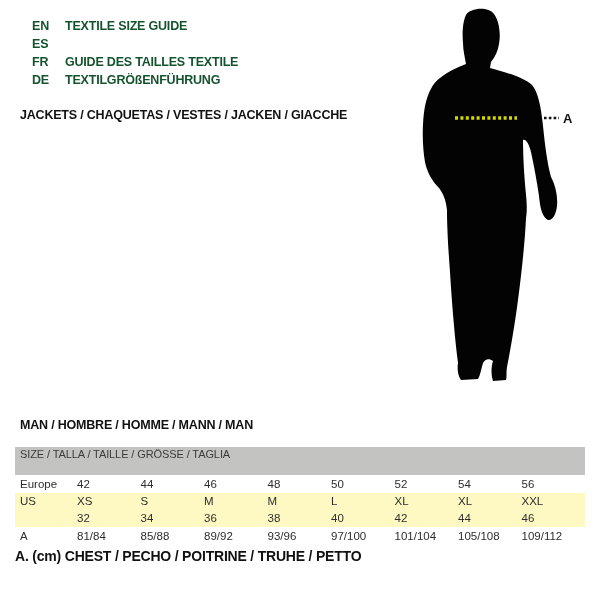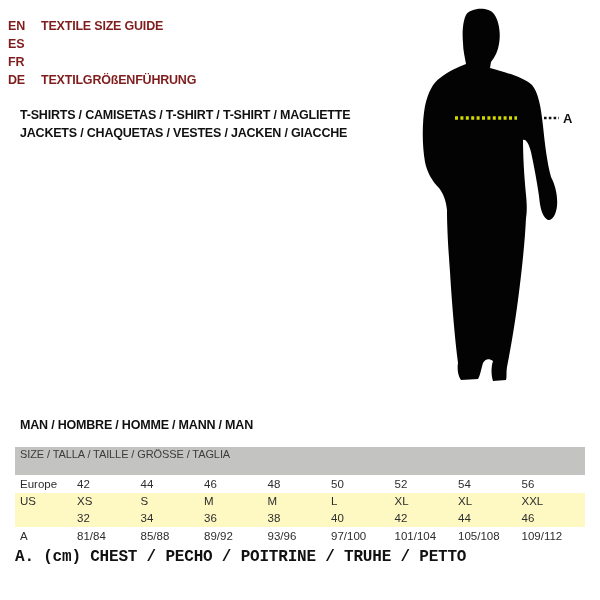--- a/index.html
+++ b/index.html
@@ -6,23 +6,23 @@
   html,body { width:600px; height:600px; }
   body {
     position:relative;
     background:#ffffff;
     font-family:"Liberation Sans", sans-serif;
     color:#111;
     overflow:hidden;
   }
   
   .lang-list {
-    position:absolute; left:8px; top:17px;
+    position:absolute; left:32px; top:17px;
     font-weight:bold; font-size:12.5px; line-height:18px;
-    letter-spacing:-0.2px; color:#7f1d1d;
+    letter-spacing:-0.2px; color:#14532d;
   }
   .lang-row { display:flex; }
   .lang-code { width:33px; flex:0 0 33px; }
   
   .categories {
     position:absolute; left:20px; top:106px;
     font-weight:bold; font-size:12.5px; line-height:18px;
     letter-spacing:-0.2px; color:#111;
   }
   
@@ -46,45 +46,45 @@
     grid-template-columns:62px repeat(8, 1fr);
     height:17px; line-height:17px; align-items:center;
   }
   .trow.last { height:19px; line-height:19px; }
   .trow.shade { background:#fef9c3; }
   .trow .lbl { text-align:left; padding-left:5px; }
   .trow .val { }
   
   .footnote {
     position:absolute; left:15px; top:548px;
-    font-weight:bold; font-size:16px; letter-spacing:-0.2px; color:#111;font-family:Liberation Mono, monospace;
+    font-weight:bold; font-size:14px; letter-spacing:-0.2px; color:#111;
   }
 </style>
 </head>
 <body>
 
 <div class="lang-list">
   <div class="lang-row">
     <span class="lang-code">EN</span>
     <span class="lang-label">TEXTILE SIZE GUIDE</span>
   </div>
   <div class="lang-row">
     <span class="lang-code">ES</span>
   </div>
   <div class="lang-row">
     <span class="lang-code">FR</span>
+    <span class="lang-label">GUIDE DES TAILLES TEXTILE</span>
   </div>
   <div class="lang-row">
     <span class="lang-code">DE</span>
     <span class="lang-label">TEXTILGRÖßENFÜHRUNG</span>
   </div>
 </div>
 
 <div class="categories">
-  <div>T-SHIRTS / CAMISETAS / T-SHIRT / T-SHIRT / MAGLIETTE</div>
   <div>JACKETS / CHAQUETAS / VESTES / JACKEN / GIACCHE</div>
 </div>
 
 <div class="figure-wrap">
   <svg viewBox="0 0 185 400" xmlns="http://www.w3.org/2000/svg">
     <path fill="#030303" d="
       M71,15
       C75,8 93,6 99,14
       C104,21 106,33 104,44
       C103,51 100,57 96,62

